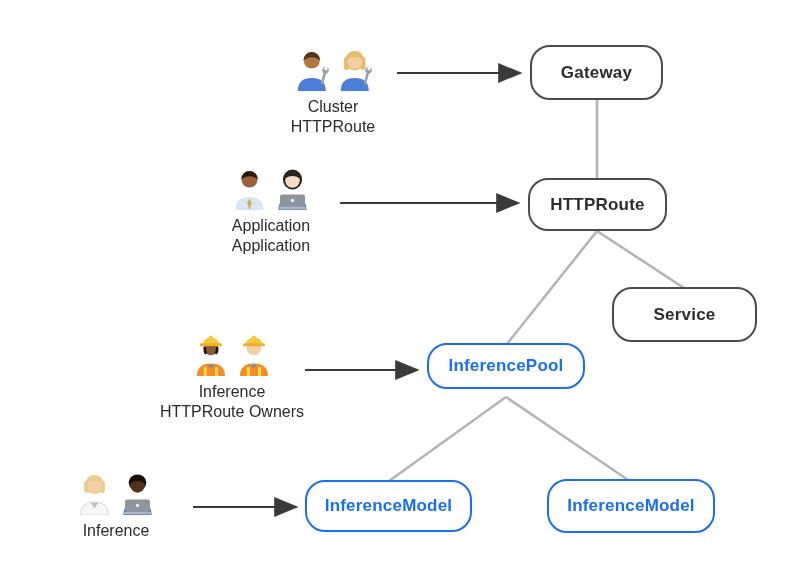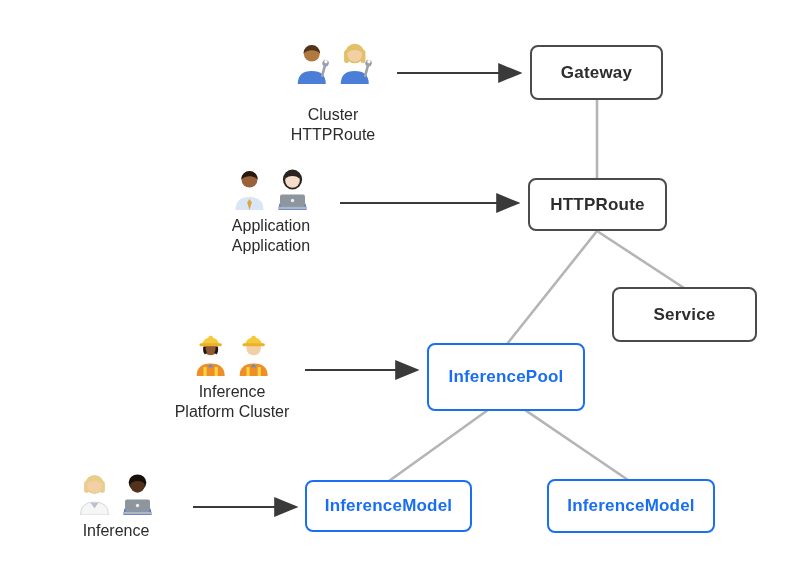--- a/index.html
+++ b/index.html
@@ -3,21 +3,21 @@
 <meta charset="utf-8">
 <style>
   html,body{margin:0;padding:0;background:#ffffff;}
   .canvas{
     position:relative;width:800px;height:572px;background:#ffffff;overflow:hidden;
     font-family:"Liberation Sans","DejaVu Sans",sans-serif;
   }
   .edges{position:absolute;left:0;top:0;}
   .node{
     position:absolute;display:flex;align-items:center;justify-content:center;
-    background:#ffffff;border-radius:8px;box-sizing:border-box;
+    background:#ffffff;border-radius:20px;box-sizing:border-box;
     font-size:17px;font-weight:bold;letter-spacing:0.2px;
   }
   .node.dark{border:2.5px solid #4b4b4b;color:#2d2d2d;}
   .node.blue{border:2.5px solid #1a6ef2;color:#1a6ef2;}
   .persona{
     position:absolute;display:flex;flex-direction:column;align-items:center;
     transform:translateX(-50%);
   }
   .persona .icons{display:flex;gap:5px;align-items:flex-end;}
   .plabel{
@@ -51,31 +51,31 @@
 
   <div class="node dark" style="left:530px;top:45px;width:133px;height:55px;">
     <span>Gateway</span>
   </div>
   <div class="node dark" style="left:528px;top:178px;width:139px;height:53px;">
     <span>HTTPRoute</span>
   </div>
   <div class="node dark" style="left:612px;top:287px;width:145px;height:55px;">
     <span>Service</span>
   </div>
-  <div class="node blue" style="left:427px;top:343px;width:158px;height:68px;">
+  <div class="node blue" style="left:427px;top:343px;width:158px;height:46px;">
     <span>InferencePool</span>
   </div>
   <div class="node blue" style="left:305px;top:480px;width:167px;height:52px;">
     <span>InferenceModel</span>
   </div>
   <div class="node blue" style="left:547px;top:479px;width:168px;height:54px;">
     <span>InferenceModel</span>
   </div>
 
-  <div class="persona" style="left:333px;top:38px;gap:15px;">
+  <div class="persona" style="left:333px;top:45px;">
     <div class="icons">
       <svg width="38" height="46" viewBox="0 0 38 46">
         <circle cx="19" cy="15.5" r="8" fill="#b0793f"></circle>
         <path d="M10.6,15.5 a8.4,8.4 0 0 1 16.8,0 c-2.8,-2.5 -5.4,-3.2 -8.4,-3.2 c-3,0 -5.6,0.7 -8.4,3.2 z" fill="#52331c"></path>
         <path d="M5,46 Q5,33 19,33 Q33,33 33,46 Z" fill="#4a7ed7"></path>
         <g transform="rotate(15 31.5 30)">
           <rect x="30.2" y="26.5" width="2.6" height="13" rx="1.3" fill="#99a1aa"></rect>
           <circle cx="31.5" cy="25" r="3.3" fill="#99a1aa"></circle>
           <circle cx="31.5" cy="23.4" r="1.6" fill="#ffffff"></circle>
         </g>
@@ -144,21 +144,21 @@
         <rect x="7.8" y="13.2" width="22.4" height="3" rx="1.5" fill="#e7b22c"></rect>
         <rect x="16.8" y="5.8" width="4.4" height="4" rx="1.6" fill="#f5c93a"></rect>
         <path d="M5,46 Q5,33.5 19,33.5 Q33,33.5 33,46 Z" fill="#ef8d26"></path>
         <path d="M19,34 l3,3.2 h-6 z" fill="#5b8ce0"></path>
         <rect x="11.8" y="37" width="3.2" height="9" fill="#f7d441"></rect>
         <rect x="23" y="37" width="3.2" height="9" fill="#f7d441"></rect>
       </svg>
     </div>
     <div class="plabel">
       <div>Inference</div>
-      <div>Platform Cluster</div>
+      <div>HTTPRoute Owners</div>
     </div>
   </div>
 
   <div class="persona" style="left:116px;top:469px;">
     <div class="icons">
       <svg width="38" height="46" viewBox="0 0 38 46">
         <ellipse cx="19" cy="15.5" rx="9.4" ry="9.6" fill="#e9cd8c"></ellipse>
         <rect x="8.6" y="12" width="4.8" height="12" rx="2.4" fill="#e9cd8c"></rect>
         <rect x="24.6" y="12" width="4.8" height="12" rx="2.4" fill="#e9cd8c"></rect>
         <circle cx="19" cy="16.5" r="7.3" fill="#f3cfa5"></circle>

